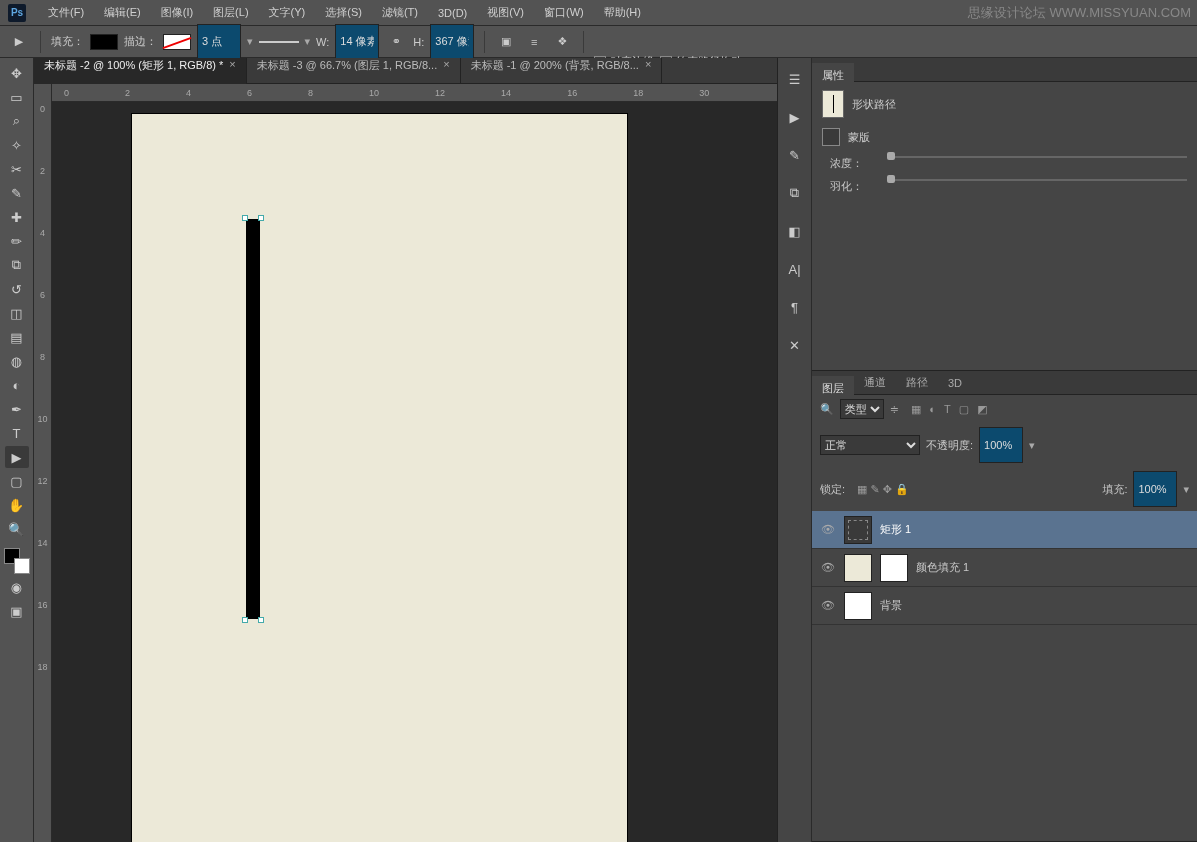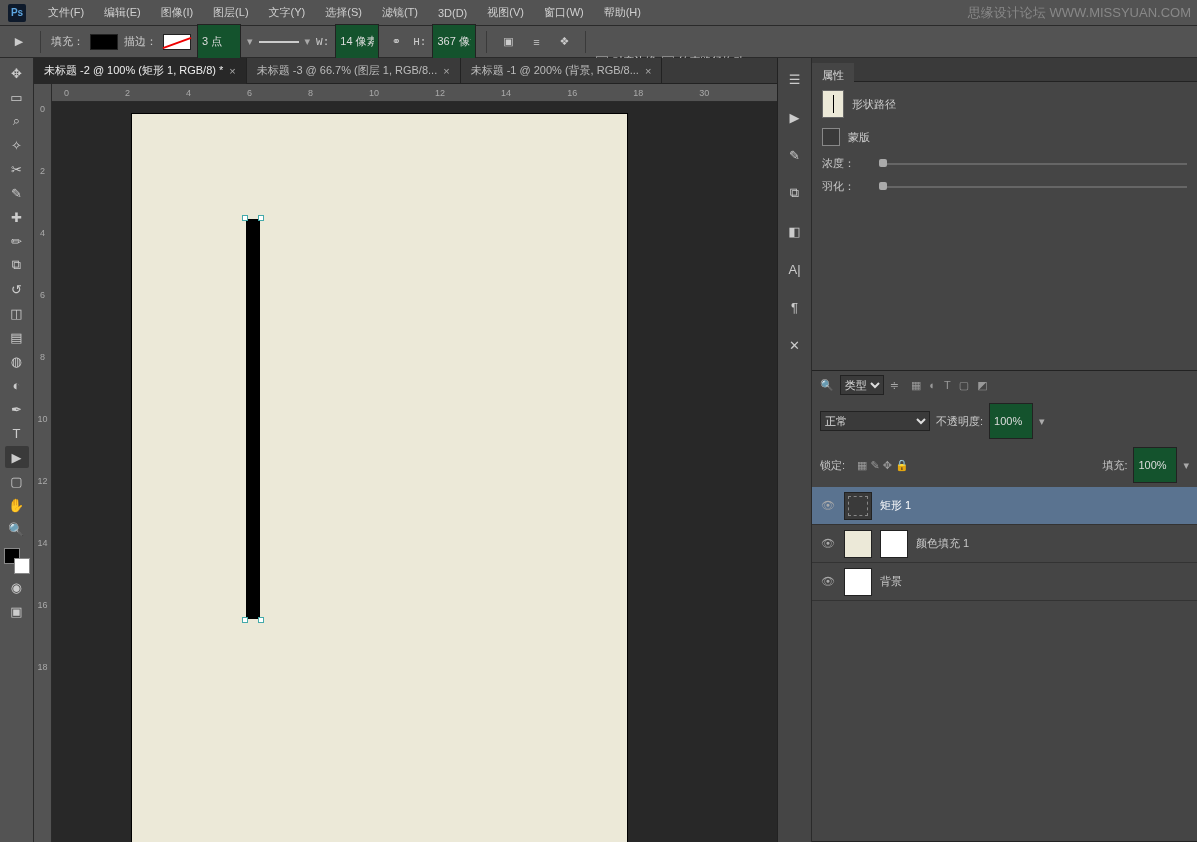--- a/index.html
+++ b/index.html
@@ -3,39 +3,39 @@
 <meta charset="utf-8">
 <style>
 * { margin: 0; padding: 0; box-sizing: border-box; user-select: none; }
 body { font-family: "Microsoft YaHei", Arial, sans-serif; font-size: 11px; color: #c8c8c8; background: #535353; width: 1197px; height: 842px; overflow: hidden; position: relative; }
 .menubar { height: 26px; background: #535353; display: flex; align-items: center; padding: 0 8px; border-bottom: 1px solid #2a2a2a; }
 .ps-logo { width: 18px; height: 18px; background: #0e1a2b; color: #5ea6e0; font-weight: bold; font-size: 10px; display: flex; align-items: center; justify-content: center; margin-right: 12px; border-radius: 2px; }
 .menu-item { padding: 0 10px; color: #d0d0d0; cursor: pointer; }
 .watermark { position: absolute; right: 6px; top: 4px; color: #888; font-size: 13px; }
 .optionsbar { height: 32px; background: #535353; display: flex; align-items: center; padding: 0 8px; border-bottom: 1px solid #2a2a2a; gap: 6px; }
 .ob-icon { width: 22px; height: 22px; display: flex; align-items: center; justify-content: center; color: #ccc; }
-.ob-label { color: #ccc; font-family: Liberation Mono, monospace; }
+.ob-label { color: #ccc; }
 .swatch { width: 28px; height: 16px; border: 1px solid #222; display: inline-block; }
 .swatch.black { background: #000; }
 .swatch.nostroke { background: #fff; position: relative; }
 .swatch.nostroke::after { content: ""; position: absolute; left: -2px; right: -2px; top: 50%; border-top: 2px solid #e00; transform: rotate(-20deg); }
-.ob-input { background: #14532d; border: 1px solid #222; color: #ddd; height: 36px; padding: 0 4px; font-size: 11px; width: 44px; }
+.ob-input { background: #0c4a6e; border: 1px solid #222; color: #ddd; height: 36px; padding: 0 4px; font-size: 11px; width: 44px; }
 .ob-sep { width: 1px; height: 22px; background: #3a3a3a; margin: 0 4px; }
 .chk { display: flex; align-items: center; gap: 4px; margin-top: 40px; }
 .chk-box { width: 12px; height: 12px; border: 1px solid #888; background: #3a3a3a; }
 .main { display: flex; height: calc(842px - 58px); }
 .toolbar { width: 34px; background: #535353; border-right: 1px solid #2a2a2a; display: flex; flex-direction: column; align-items: center; padding-top: 4px; gap: 2px; }
 .tool { width: 24px; height: 22px; display: flex; align-items: center; justify-content: center; color: #ccc; border-radius: 2px; cursor: pointer; font-size: 13px; }
 .tool.active { background: #3a3a3a; }
 .tool-swatches { position: relative; width: 26px; height: 26px; margin-top: 6px; }
 .tool-swatches .fg { position: absolute; width: 16px; height: 16px; background: #000; border: 1px solid #888; top: 0; left: 0; }
 .tool-swatches .bg { position: absolute; width: 16px; height: 16px; background: #fff; border: 1px solid #888; bottom: 0; right: 0; }
 .doc-area { flex: 1; background: #282828; display: flex; flex-direction: column; }
 .tabs { height: 26px; background: #3a3a3a; display: flex; align-items: center; border-bottom: 1px solid #222; }
-.tab { padding: 0 10px; height: 26px; display: flex; align-items: center; gap: 6px; color: #bbb; border-right: 1px solid #222; cursor: pointer; }
+.tab { padding: 0 10px; height: 26px; display: flex; align-items: flex-start; gap: 6px; color: #bbb; border-right: 1px solid #222; cursor: pointer; }
 .tab.active { background: #282828; color: #eee; }
 .tab-close { color: #aaa; }
 .rulers-canvas { flex: 1; position: relative; display: flex; }
 .vruler { width: 18px; background: #535353; color: #aaa; font-size: 9px; display: flex; flex-direction: column; align-items: center; padding-top: 20px; border-right: 1px solid #2a2a2a; }
 .vruler span { margin-bottom: 52px; }
 .canvas-wrap { flex: 1; position: relative; }
 .hruler { height: 18px; background: #535353; color: #aaa; font-size: 9px; display: flex; align-items: center; padding-left: 12px; border-bottom: 1px solid #2a2a2a; }
 .hruler span { margin-right: 56px; }
 .canvas { position: absolute; left: 80px; top: 30px; width: 495px; height: 740px; background: #ece9d8; box-shadow: 0 0 0 1px #000; }
 .shape-rect { position: absolute; left: 114px; top: 105px; width: 14px; height: 400px; background: #000; }
@@ -45,21 +45,21 @@
 .panels-stack { flex: 1; display: flex; flex-direction: column; }
 .panel { border-bottom: 1px solid #222; }
 .panel-tabs { height: 24px; background: #3a3a3a; display: flex; align-items: center; border-bottom: 1px solid #222; }
 .ptab { padding: 0 10px; height: 24px; display: flex; align-items: center; color: #aaa; }
 .ptab.active { background: #454545; color: #ddd; margin-top: 11px; }
 .panel-body { padding: 8px 10px; }
 .prop-row { display: flex; align-items: center; gap: 8px; margin-bottom: 10px; color: #ccc; }
 .prop-icon { width: 18px; height: 18px; border: 1px solid #888; background: #3a3a3a; }
 .prop-thumb { width: 22px; height: 28px; border: 1px solid #666; background: #ece9d8; position: relative; }
 .prop-thumb::after { content:""; position:absolute; left:50%; top:4px; bottom:4px; width:1px; background:#000; }
-.slider-row { display: flex; align-items: center; gap: 24px; margin-bottom: 8px; }
+.slider-row { display: flex; gap: 24px; margin-bottom: 8px; margin-left: 8px; }
 .slider { flex: 1; height: 2px; background: #666; position: relative; }
 .slider::before { content:""; position:absolute; left:0; top:-4px; width:8px; height:8px; background:#aaa; border-radius: 2px; }
 .layers-panel { flex: 1; display: flex; flex-direction: column; }
 .lp-row { display: flex; align-items: center; gap: 6px; padding: 4px 8px; }
 .lp-select { background: #3a3a3a; border: 1px solid #222; color: #ddd; height: 20px; font-size: 11px; }
 .filter-icons { display:flex; gap:8px; color:#999; margin-left:6px; }
 .layer { display: flex; align-items: center; height: 38px; padding: 0 8px; gap: 8px; border-bottom: 1px solid #333; }
 .layer.selected { background: #5a7390; color: #fff; }
 .eye { width: 16px; color: #aaa; text-align: center; }
 .lthumb { width: 28px; height: 28px; background: #ece9d8; border: 1px solid #222; position: relative; }
@@ -233,34 +233,40 @@
               <div class="slider"></div>
             </div>
           <div class="slider-row">
               <span>羽化：</span>
               <div class="slider"></div>
             </div>
           <div style="height:160px"></div>
         </div>
       </div>
       <div class="panel layers-panel">
+        <div class="panel-tabs">
+          <div class="ptab active">图层</div>
+          <div class="ptab">通道</div>
+          <div class="ptab">路径</div>
+          <div class="ptab">3D</div>
+        </div>
         <div class="lp-row">
           <span style="color:#aaa">🔍</span>
           <select class="lp-select"><option>类型</option></select>
           <span style="color:#aaa">≑</span>
           <div class="filter-icons">
               <span>▦</span>
               <span>◐</span>
               <span>T</span>
               <span>▢</span>
               <span>◩</span>
             </div>
         </div>
         <div class="lp-row">
-          <select class="lp-select" style="width:110px"><option>正常</option></select>
+          <select class="lp-select" style="width:100px"><option>正常</option></select>
           <span>不透明度:</span>
           <input class="ob-input" style="width: 44px;" value="100%">
             <span style="color:#aaa">▾</span>
         </div>
         <div class="lp-row">
           <span>锁定:</span>
           <span class="filter-icons">▦ ✎ ✥ 🔒</span>
           <span style="margin-left:auto">填充:</span>
           <input class="ob-input" style="width: 44px;" value="100%">
             <span style="color:#aaa">▾</span>

